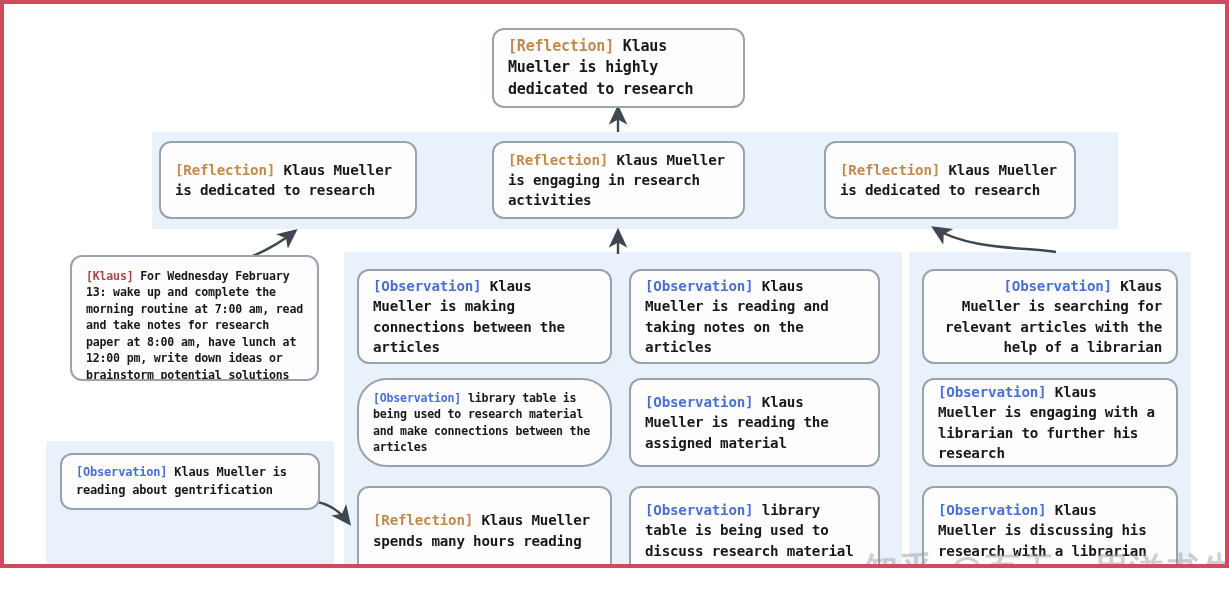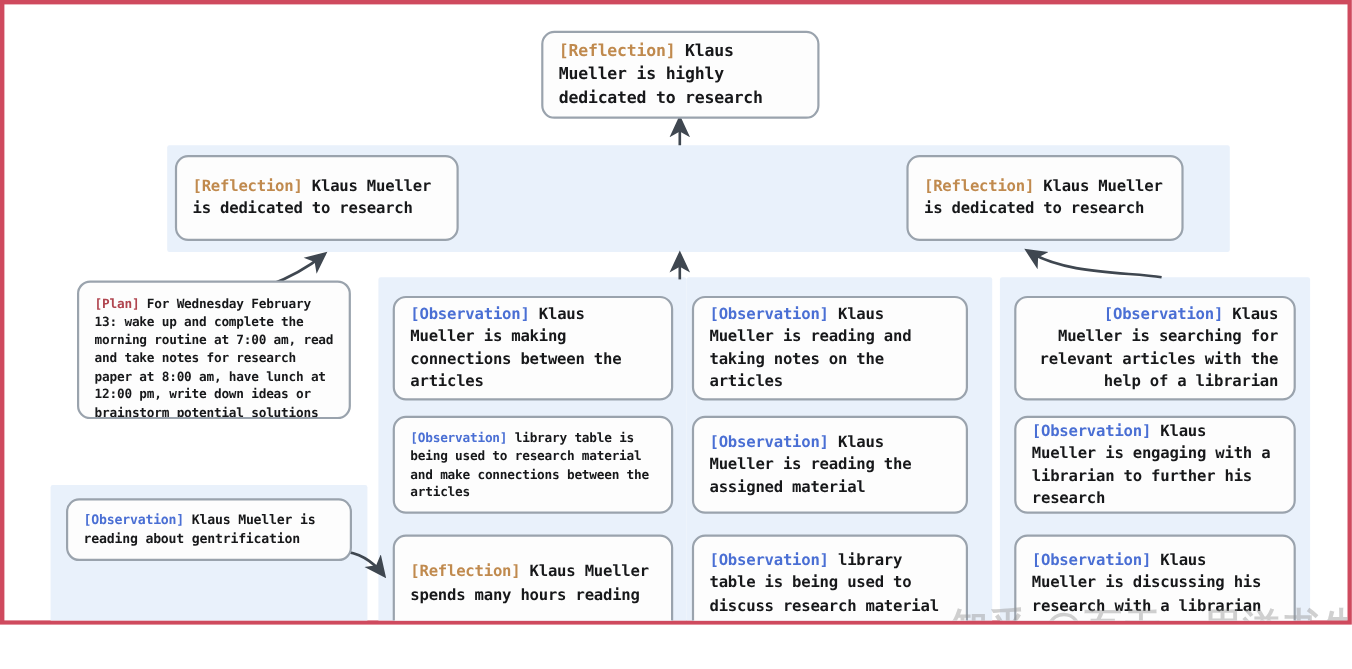--- a/index.html
+++ b/index.html
@@ -99,47 +99,52 @@
       <span class="tag-reflection">[Reflection]</span><span> Klaus Mueller is highly dedicated to research</span>
     </span>
   </div>
 
   <div class="node fs14" style="left:155px; top:137px; width:258px; height:78px;">
     <span class="txt">
       <span class="tag-reflection">[Reflection]</span><span> Klaus Mueller is dedicated to research</span>
     </span>
   </div>
 
+  <div class="node fs14" style="left:488px; top:137px; width:253px; height:78px;">
+    <span class="txt">
+      <span class="tag-reflection">[Reflection]</span><span> Klaus Mueller is engaging in research activities</span>
+    </span>
+  </div>
 
   <div class="node fs14" style="left:820px; top:137px; width:252px; height:78px;">
     <span class="txt">
       <span class="tag-reflection">[Reflection]</span><span> Klaus Mueller is dedicated to research</span>
     </span>
   </div>
 
   <div class="node fs115" style="left:66px; top:251px; width:249px; height:126px; align-items:flex-start; padding-top:11px;">
     <span class="txt">
-      <span class="tag-plan">[Plan]</span><span> For Wednesday February 13: wake up and complete the morning routine at 7:00 am, read and take notes for research paper at 8:00 am, have lunch at 12:00 pm, write down ideas or brainstorm potential solutions at 1:00 pm, [...]</span>
+      <span class="tag-plan">[Klaus]</span><span> For Wednesday February 13: wake up and complete the morning routine at 7:00 am, read and take notes for research paper at 8:00 am, have lunch at 12:00 pm, write down ideas or brainstorm potential solutions at 1:00 pm, [...]</span>
     </span>
   </div>
 
   <div class="node fs12" style="left:56px; top:449px; width:260px; height:57px;">
     <span class="txt">
       <span class="tag-observation">[Observation]</span><span> Klaus Mueller is reading about gentrification</span>
     </span>
   </div>
 
 
   <div class="node fs14" style="left:353px; top:265px; width:255px; height:95px;">
     <span class="txt">
       <span class="tag-observation">[Observation]</span><span> Klaus Mueller is making connections between the articles</span>
     </span>
   </div>
 
-  <div class="node fs115" style="left:353px; top:374px; width:255px; height:89px;">
+  <div class="node fs115" style="left:353px; top:374px; width:255px; height:89px;border-radius:30px;">
     <span class="txt">
       <span class="tag-observation">[Observation]</span><span> library table is being used to research material and make connections between the articles</span>
     </span>
   </div>
 
   <div class="node fs14" style="left:353px; top:482px; width:255px; height:89px;">
     <span class="txt">
       <span class="tag-reflection">[Reflection]</span><span> Klaus Mueller spends many hours reading</span>
     </span>
   </div>

